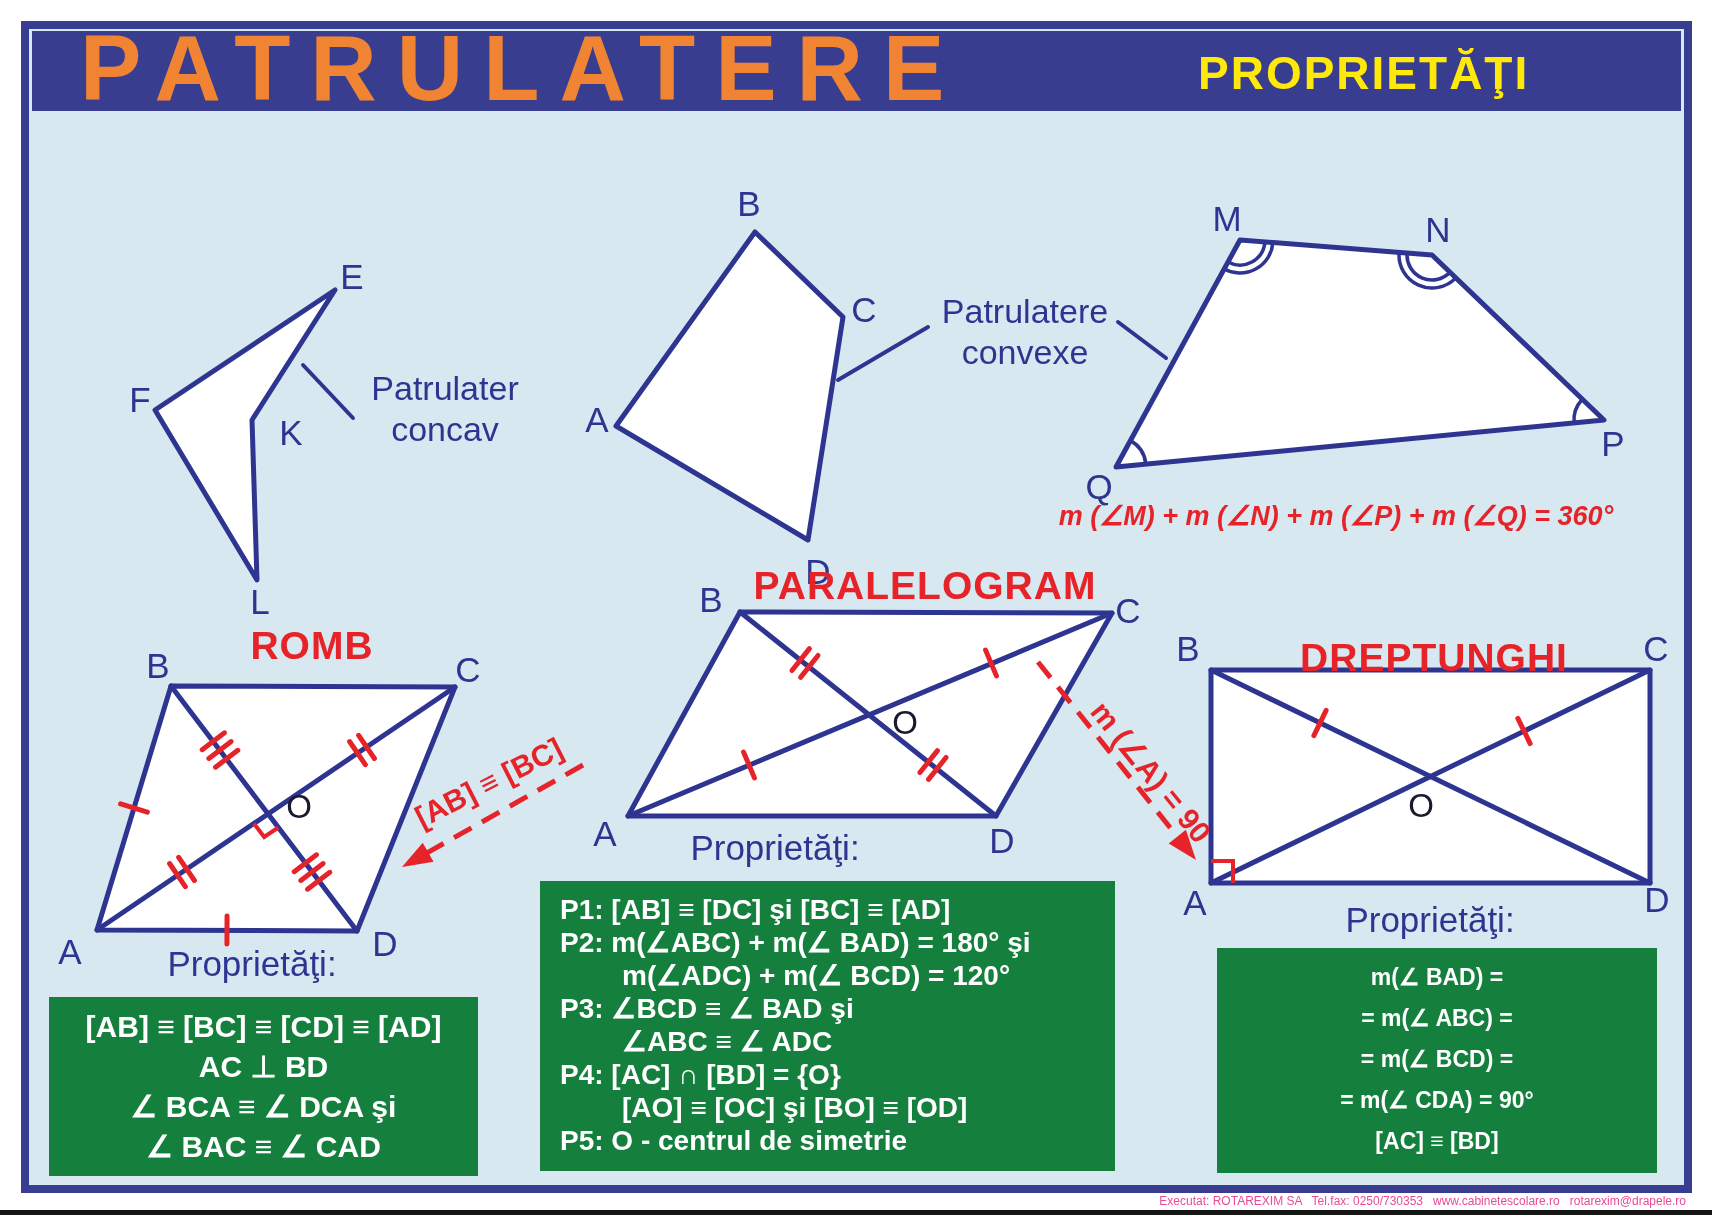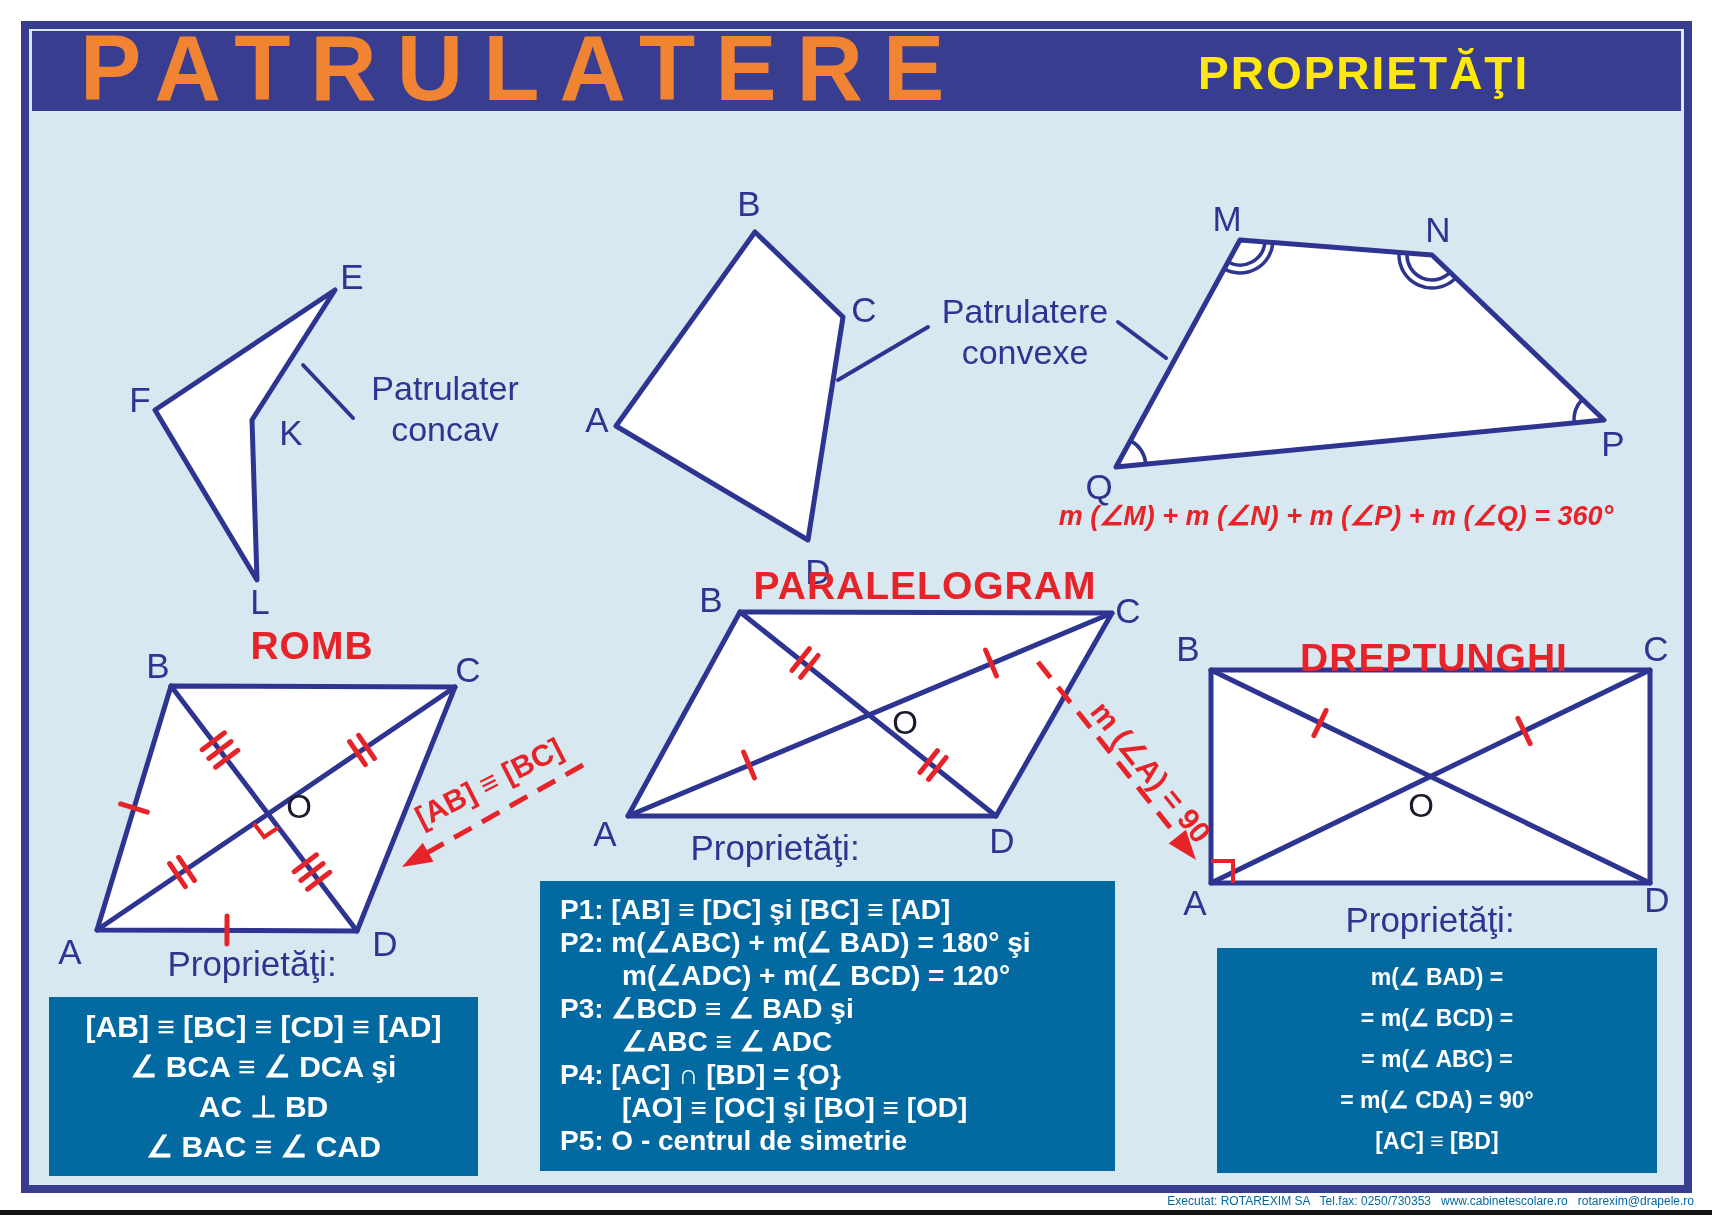--- a/index.html
+++ b/index.html
@@ -14,33 +14,33 @@
              letter-spacing:2px;color:#ffe90a;white-space:nowrap;}
   svg.fig{position:absolute;left:0;top:0;}
   .center{position:absolute;transform:translate(-50%,-50%);white-space:nowrap;}
   .vlabel{font-size:35px;color:#2e3591;}
   .caption{font-size:34px;color:#2e3591;text-align:center;line-height:41px;}
   .figtitle{font-size:39px;font-weight:bold;color:#e62329;letter-spacing:1px;}
   .propslabel{font-size:35px;color:#2e3591;}
   .olabel{font-size:33px;color:#1a1a2e;}
   .formula{font-size:27px;font-weight:bold;font-style:italic;color:#e62329;}
   .arrowlabel{font-size:30px;font-weight:bold;color:#e62329;}
-  .propbox{position:absolute;background:#0369a1;color:#ffffff;font-weight:bold;}
+  .propbox{position:absolute;background:#15803d;color:#ffffff;font-weight:bold;}
   .propbox .line{white-space:nowrap;}
   .box-romb{left:49px;top:997px;width:429px;height:179px;text-align:center;
             font-size:30px;padding-top:10px;box-sizing:border-box;}
   .box-romb .line{line-height:40px;}
   .box-para{left:540px;top:881px;width:575px;height:290px;font-size:28px;
             padding:12px 0 0 20px;box-sizing:border-box;}
   .box-para .line{line-height:33px;}
   .box-para .indent{padding-left:62px;}
   .box-rect{left:1217px;top:948px;width:440px;height:225px;text-align:center;
             font-size:23px;padding-top:9px;box-sizing:border-box;}
   .box-rect .line{line-height:41px;}
-  .credit{position:absolute;right:18px;top:1194px;font-size:12px;color:#0369a1;white-space:pre;}
+  .credit{position:absolute;right:26px;top:1194px;font-size:12px;color:#ec4899;white-space:pre;}
   .bottom-rule{position:absolute;left:0;top:1210px;width:1712px;height:5px;background:#151515;}
 </style>
 </head>
 <body>
 
 <div class="poster">
 
   <div class="frame"></div>
 
   <div class="header-band"></div>
@@ -124,22 +124,22 @@
   <span class="center figtitle" style="left:312px;top:646px">ROMB</span>
   <span class="center vlabel" style="left:70px;top:952px">A</span>
   <span class="center vlabel" style="left:158px;top:666px">B</span>
   <span class="center vlabel" style="left:468px;top:670px">C</span>
   <span class="center vlabel" style="left:385px;top:944px">D</span>
   <span class="center olabel" style="left:299px;top:807px">O</span>
   <span class="center propslabel" style="left:252px;top:964px">Proprietăţi:</span>
   <span class="center arrowlabel" style="left:489px;top:783px;transform:translate(-50%,-50%) rotate(-27deg)">[AB] ≡ [BC]</span>
   <div class="propbox box-romb">
     <div class="line">[AB] ≡ [BC] ≡ [CD] ≡ [AD]</div>
+    <div class="line">AC ⊥ BD</div>
     <div class="line">∠ BCA ≡ ∠ DCA şi</div>
-    <div class="line">AC ⊥ BD</div>
     <div class="line">∠ BAC ≡ ∠ CAD</div>
   </div>
 
   <span class="center figtitle" style="left:925px;top:586px">PARALELOGRAM</span>
   <span class="center vlabel" style="left:605px;top:834px">A</span>
   <span class="center vlabel" style="left:711px;top:600px">B</span>
   <span class="center vlabel" style="left:1128px;top:611px">C</span>
   <span class="center vlabel" style="left:1002px;top:841px">D</span>
   <span class="center olabel" style="left:905px;top:723px">O</span>
   <span class="center propslabel" style="left:775px;top:848px">Proprietăţi:</span>
@@ -157,21 +157,21 @@
   <span class="center figtitle" style="left:1434px;top:658px">DREPTUNGHI</span>
   <span class="center vlabel" style="left:1195px;top:903px">A</span>
   <span class="center vlabel" style="left:1188px;top:649px">B</span>
   <span class="center vlabel" style="left:1656px;top:649px">C</span>
   <span class="center vlabel" style="left:1657px;top:900px">D</span>
   <span class="center olabel" style="left:1421px;top:806px">O</span>
   <span class="center propslabel" style="left:1430px;top:920px">Proprietăţi:</span>
   <span class="center arrowlabel" style="left:1151px;top:772px;transform:translate(-50%,-50%) rotate(51deg)">m (∠A) = 90</span>
   <div class="propbox box-rect">
     <div class="line">m(∠ BAD) =</div>
+    <div class="line">= m(∠ ABC) =</div>
     <div class="line">= m(∠ BCD) =</div>
-    <div class="line">= m(∠ ABC) =</div>
     <div class="line">= m(∠ CDA) = 90°</div>
     <div class="line">[AC] ≡ [BD]</div>
   </div>
 
   <div class="credit">Executat: ROTAREXIM SA   Tel.fax: 0250/730353   www.cabinetescolare.ro   rotarexim@drapele.ro</div>
   <div class="bottom-rule"></div>
 </div>
 
 </body></html>

